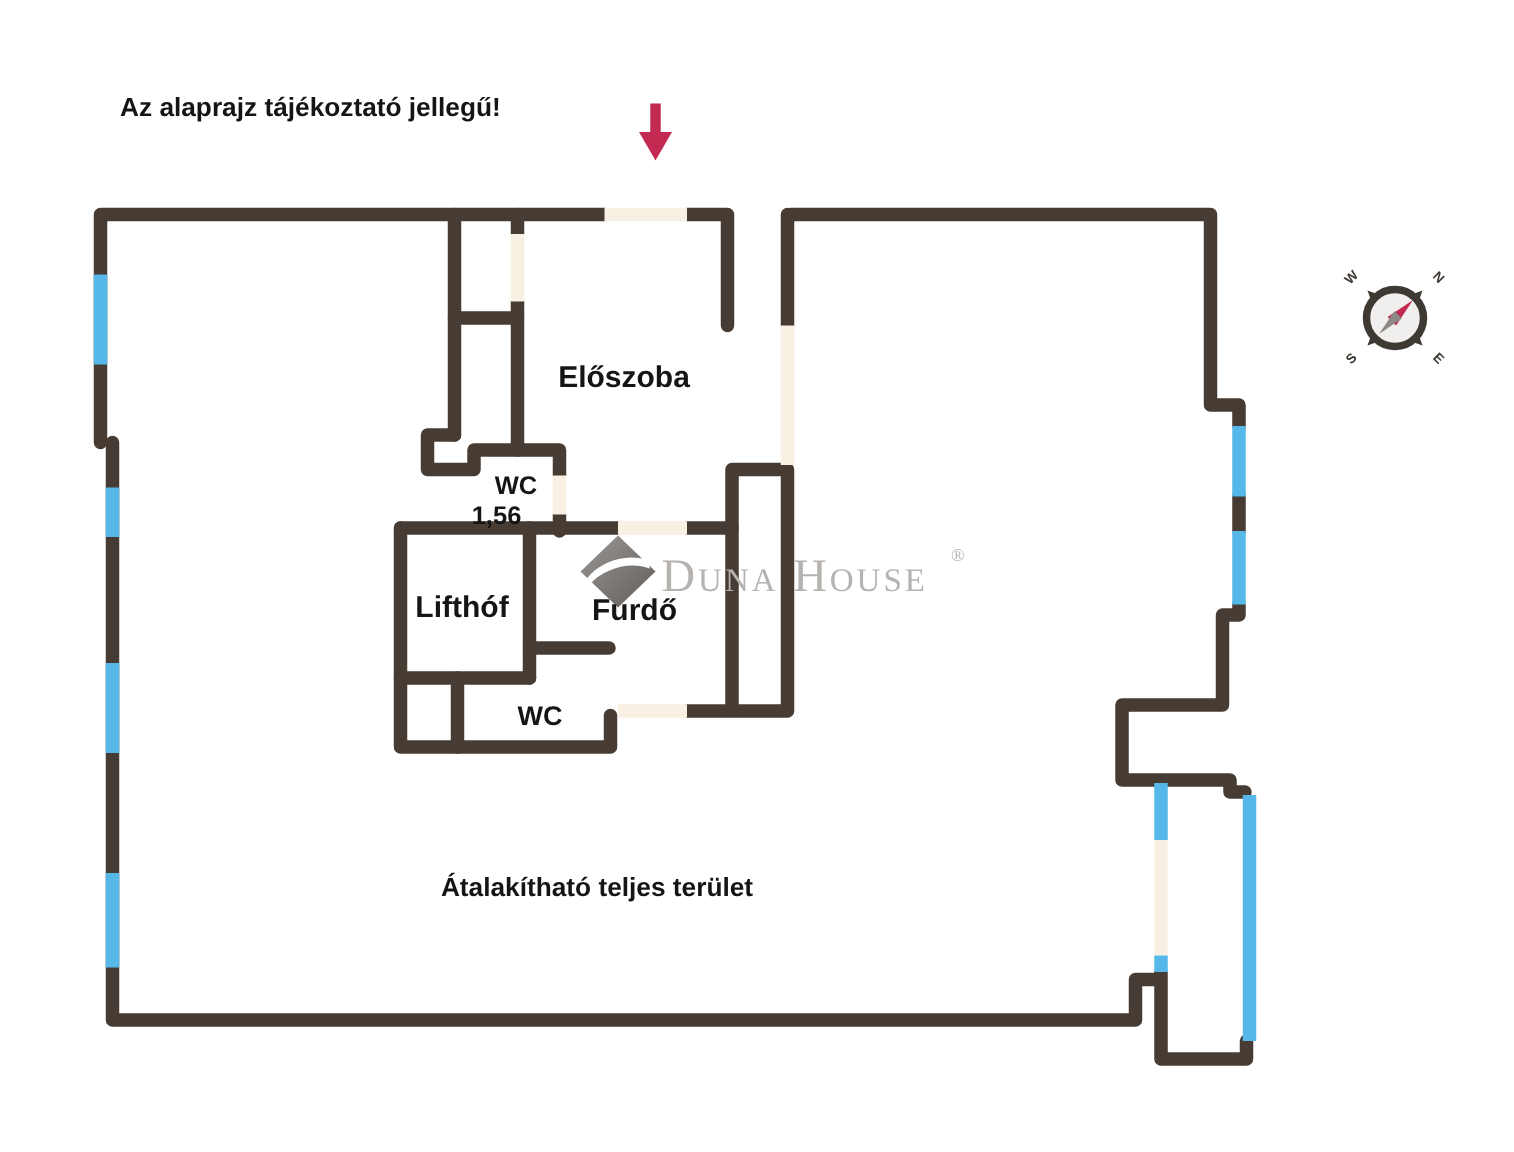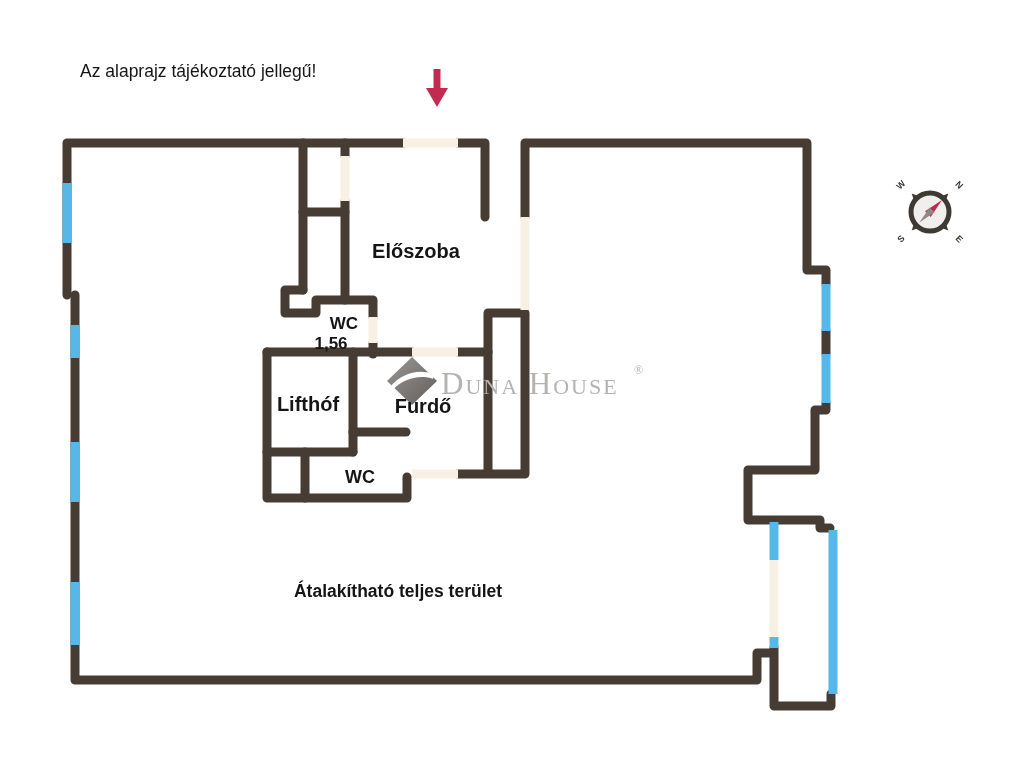--- a/index.html
+++ b/index.html
@@ -13,21 +13,21 @@
   html,body{margin:0;padding:0;background:#fff;}
   #canvas{
     position:relative;
     width:1009px;height:768px;
     background:#fff;
     font-family:"Liberation Sans",sans-serif;
     overflow:hidden;
   }
   #plan-title{
     position:absolute;left:80px;top:61px;
-    font-size:17.5px;font-weight:400;color:var(--ink);
+    font-size:17.5px;font-weight:700;color:var(--ink);
     white-space:nowrap;
   }
   svg{position:absolute;left:0;top:0;}
   .wall{fill:none;stroke:var(--wall);stroke-width:9;stroke-linecap:round;stroke-linejoin:round;}
   .door{fill:none;stroke:var(--door);stroke-width:9;stroke-linecap:butt;}
   .win{fill:none;stroke:var(--window);stroke-width:9;stroke-linecap:butt;}
   .lbl{fill:var(--ink);font-family:"Liberation Sans",sans-serif;font-weight:700;text-anchor:middle;}
   .lbl-lg{font-size:20px;}
   .lbl-md{font-size:17px;}
   .wm-text{

